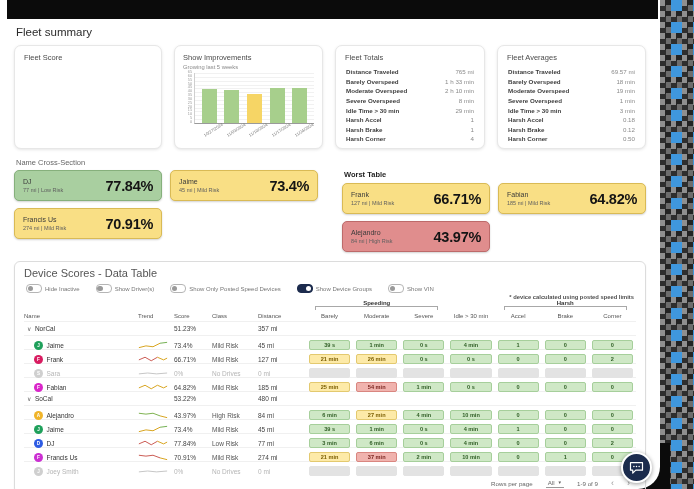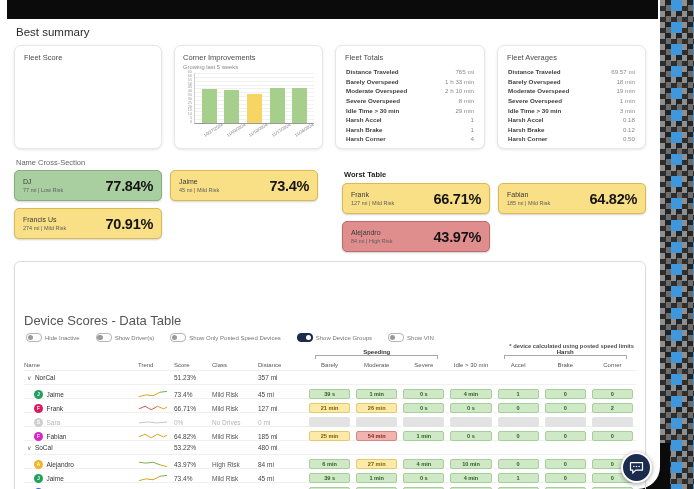--- a/index.html
+++ b/index.html
@@ -60,21 +60,21 @@
   .sc-name {font-size:7px; color:#3a3a3a;}
   .sc-sub {font-size:5.5px; color:#5f5f5f; margin-top:1.5px;}
   .sc-score {font-size:14.5px; font-weight:bold; color:#141414; letter-spacing:-0.3px;}
   .tone-green  {background:#a9cfa0; border-color:#86b07c;}
   .tone-yellow {background:#f9df85; border-color:#d9ba55;}
   .tone-red    {background:#e08d8d; border-color:#bd6a6a;}
 
   
   .table-card {margin-top:9px; border:1px solid #dcdcdc; border-radius:6px; padding:5px 9px 3px;
                box-shadow:0 1px 2px rgba(0,0,0,.07);}
-  .table-title {font-size:13px; color:#555;margin-top:46px;}
+  .table-title {font-size:11px; color:#555;}
   .toggles {display:flex; gap:16px; align-items:center; margin:5px 0 0 2px;}
   .toggle {display:flex; align-items:center; gap:3px; cursor:pointer;}
   .switch {width:14px; height:7px; border-radius:4px; background:#fff; border:1px solid #b5b5b5; position:relative; flex:none;}
   .switch .knob {position:absolute; top:0.5px; left:0.5px; width:5.5px; height:5.5px; border-radius:50%; background:#9a9a9a;}
   .switch.on {background:#1c2b4d; border-color:#1c2b4d;}
   .switch.on .knob {left:auto; right:0.5px; background:#fff;}
   .toggle-label {font-size:6px; color:#777;}
   .note {font-size:5.8px; font-weight:bold; color:#4f4f4f; text-align:right; margin:1px 2px 0 0;}
 
   .tgrid {display:grid; grid-template-columns:114px 36px 38px 46px 48px repeat(7,1fr); align-items:center;}
@@ -114,30 +114,30 @@
 </style>
 </head>
 <body>
 
 <div class="pixel-strip"></div>
 <div class="top-bar"></div>
 <div class="corner-dark"></div>
 
 <div class="sheet">
 
-  <div class="page-title">Best summary</div>
+  <div class="page-title">Fleet summary</div>
 
   <div class="cards-row">
 
     <div class="card" id="fleet-score-card">
       <div class="card-title">Fleet Score</div>
     </div>
 
     <div class="card" id="fleet-improvements-card">
-      <div class="card-title">Corner Improvements</div>
+      <div class="card-title">Show Improvements</div>
       <div class="card-sub">Growing last 5 weeks</div>
       <div class="chart">
         <div class="yaxis" id="bar-yaxis">
             <span style="top: 0%;">65</span>
             <span style="top: 7.69231%;">60</span>
             <span style="top: 15.3846%;">55</span>
             <span style="top: 23.0769%;">50</span>
             <span style="top: 30.7692%;">45</span>
             <span style="top: 38.4615%;">40</span>
             <span style="top: 46.1538%;">35</span>

